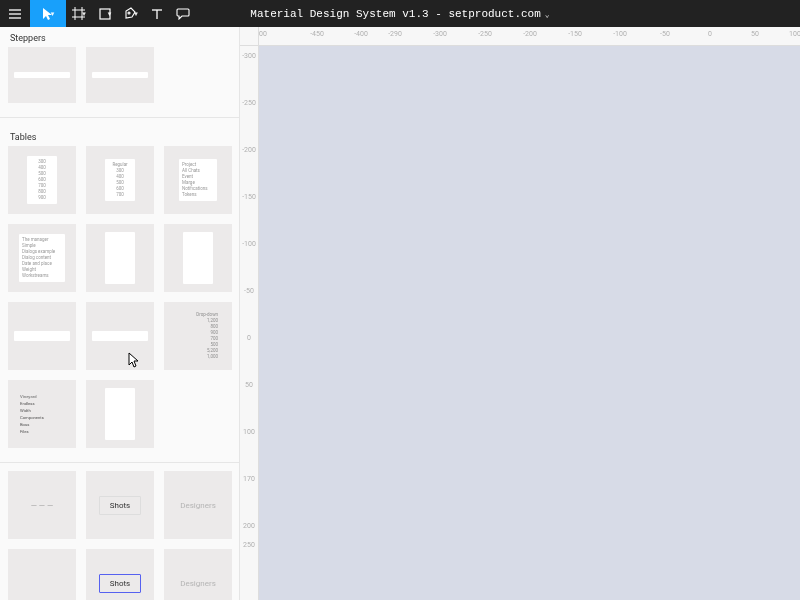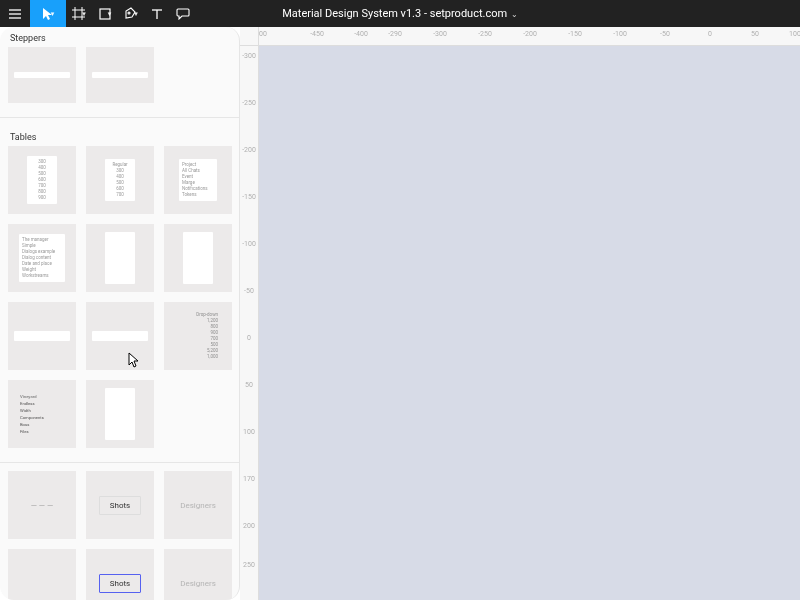--- a/index.html
+++ b/index.html
@@ -1,26 +1,26 @@
 <!DOCTYPE html>
 <html><head>
 <meta charset="utf-8">
 <style>
   * { box-sizing: border-box; margin: 0; padding: 0; }
   html, body { width: 800px; height: 600px; overflow: hidden; font-family: -apple-system, "Segoe UI", Roboto, Arial, sans-serif; }
   .toolbar { height: 27px; background: #222; color: #fff; display: flex; align-items: center; position: relative; }
   .tool-btn { width: 26px; height: 27px; display: flex; align-items: center; justify-content: center; color: #fff; }
   .tool-btn.burger { width: 30px; }
   .tool-btn.move { background: #18a0fb; width: 36px; }
-  .tool-title { position: absolute; left: 0; right: 0; text-align: center; font-size: 11px; pointer-events: none; }
+  .tool-title { position: absolute; left: 0; right: 0; text-align: center; font-size: 11px; pointer-events: none; font-family: Liberation Mono, monospace; }
   .tool-title .chev { display:inline-block; margin-left:4px; opacity:.8; font-size:8px; }
   .caret { font-size:7px; margin-left:-3px; opacity:.9; }
 
   .workspace { display:flex; height: calc(600px - 27px); }
-  .leftpanel { width: 240px; background:#fafafa; border-right:1px solid #e5e5e5; overflow:hidden; position:relative;border-radius:14px; }
+  .leftpanel { width: 240px; background:#fafafa; border-right:1px solid #e5e5e5; overflow:hidden; position:relative; }
   .pages { padding: 0 8px 40px 8px; }
   .section-title { font-size: 9px; color:#333; padding: 6px 2px 4px 2px; font-weight:400; }
   .section-rule { border-bottom:1px solid #e6e6e6; margin: 6px -8px 8px -8px; }
   .thumb-grid { display:grid; grid-template-columns: repeat(3, 68px); gap:10px; justify-content:start; padding-bottom:8px;}
   .thumb { background:#eceaea; width:68px; height:68px; display:flex; align-items:center; justify-content:center; position:relative; overflow:hidden; }
   .thumb.short { height:56px; }
   .thumb .mini { background:#fff; color:#9a9a9a; font-size:4.5px; line-height:6px; padding:3px; border-radius:1px; }
   .mini.col { width:30px; text-align:center; }
   .mini.colL { width:38px; text-align:left; }
   .mini.rows { width:46px; }
@@ -258,17 +258,17 @@
       <span style="top:57px">-250</span>
       <span style="top:104px">-200</span>
       <span style="top:151px">-150</span>
       <span style="top:198px">-100</span>
       <span style="top:245px">-50</span>
       <span style="top:292px">0</span>
       <span style="top:339px">50</span>
       <span style="top:386px">100</span>
       <span style="top:433px">170</span>
       <span style="top:480px">200</span>
-      <span style="top:519px">250</span>
+      <span style="top:499px">250</span>
     </div>
     <div class="corner"></div>
   </div>
 </div>
 
 </body></html>

